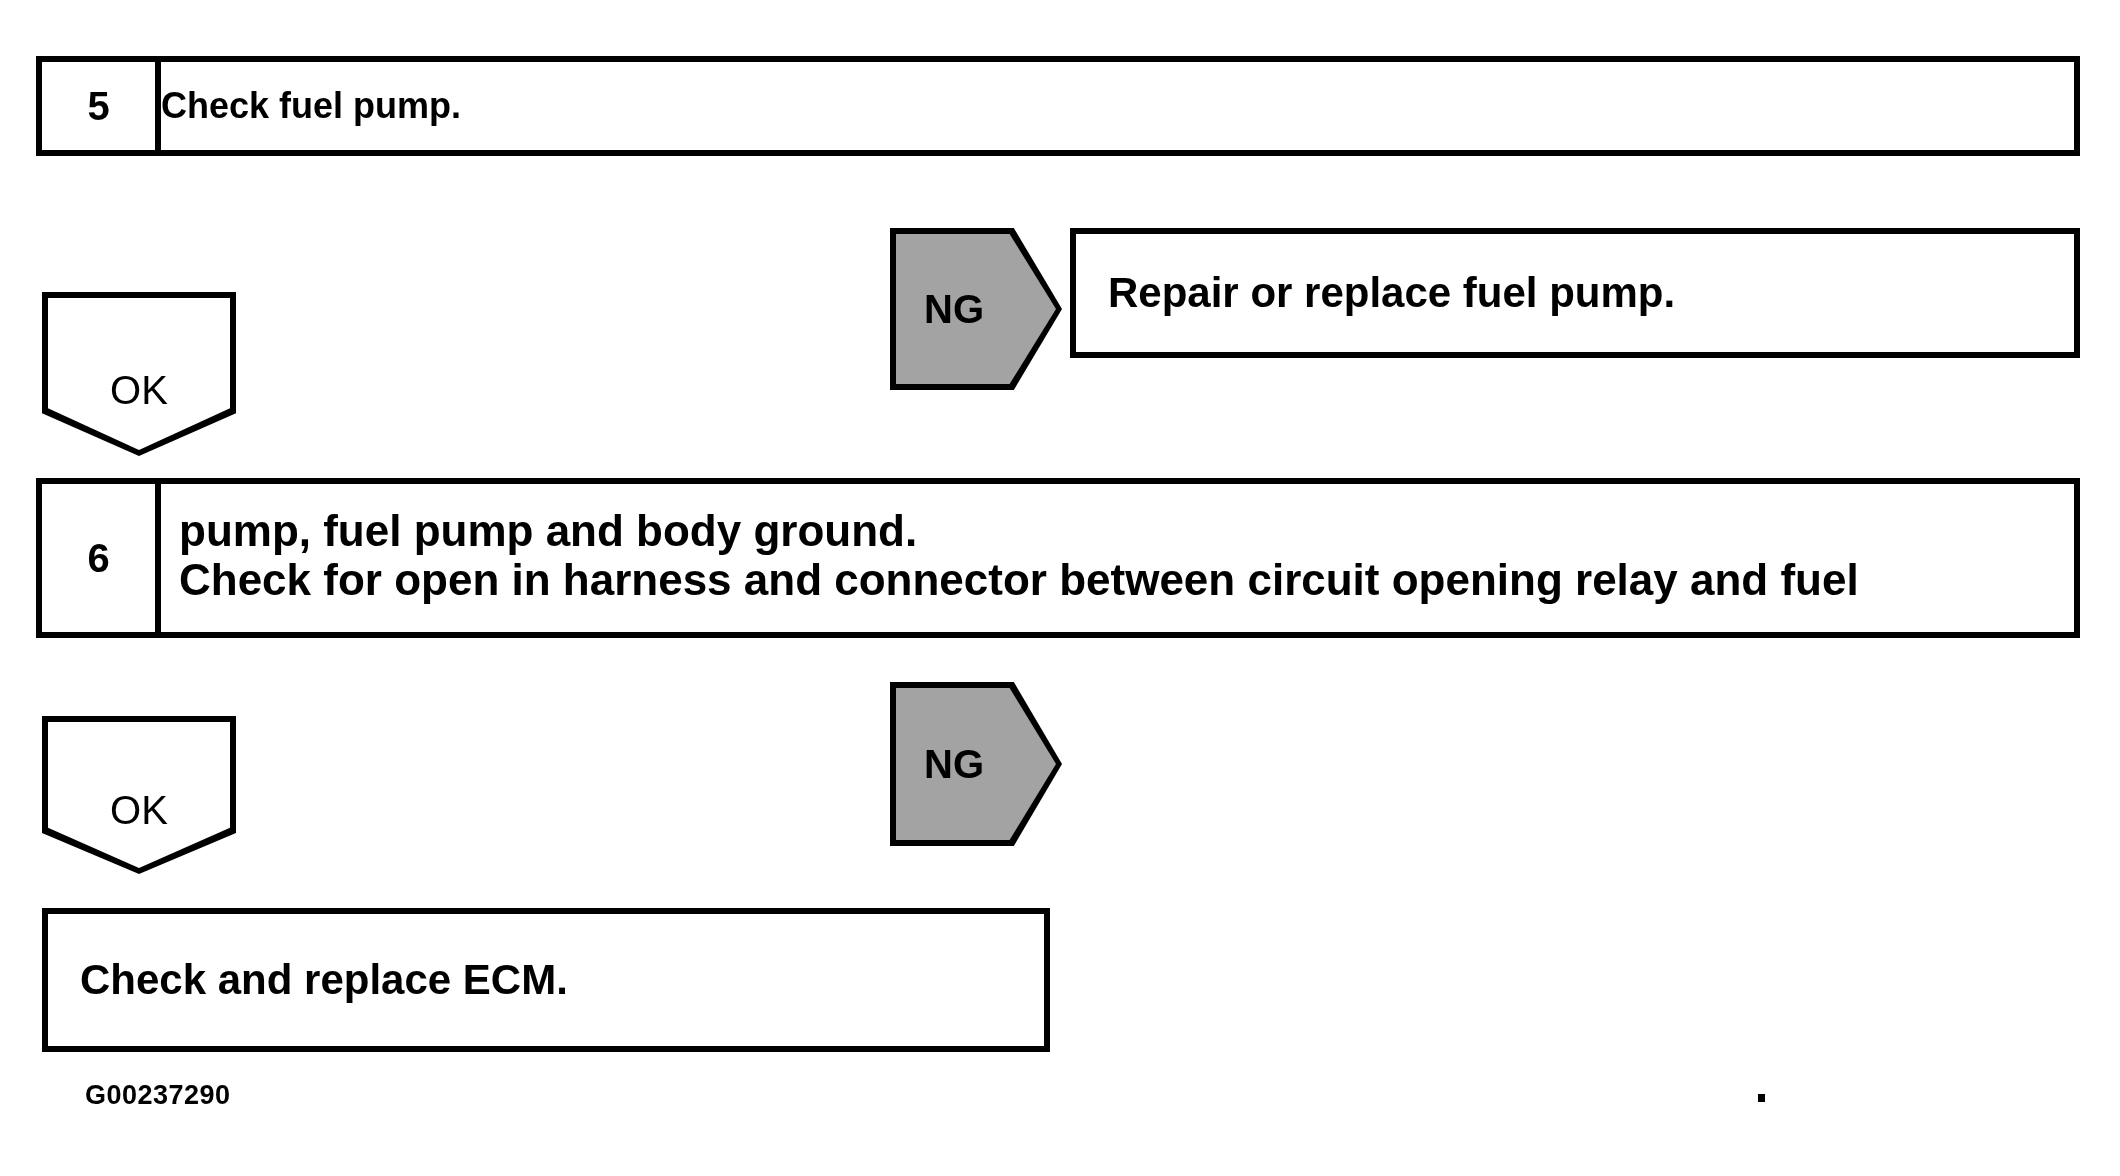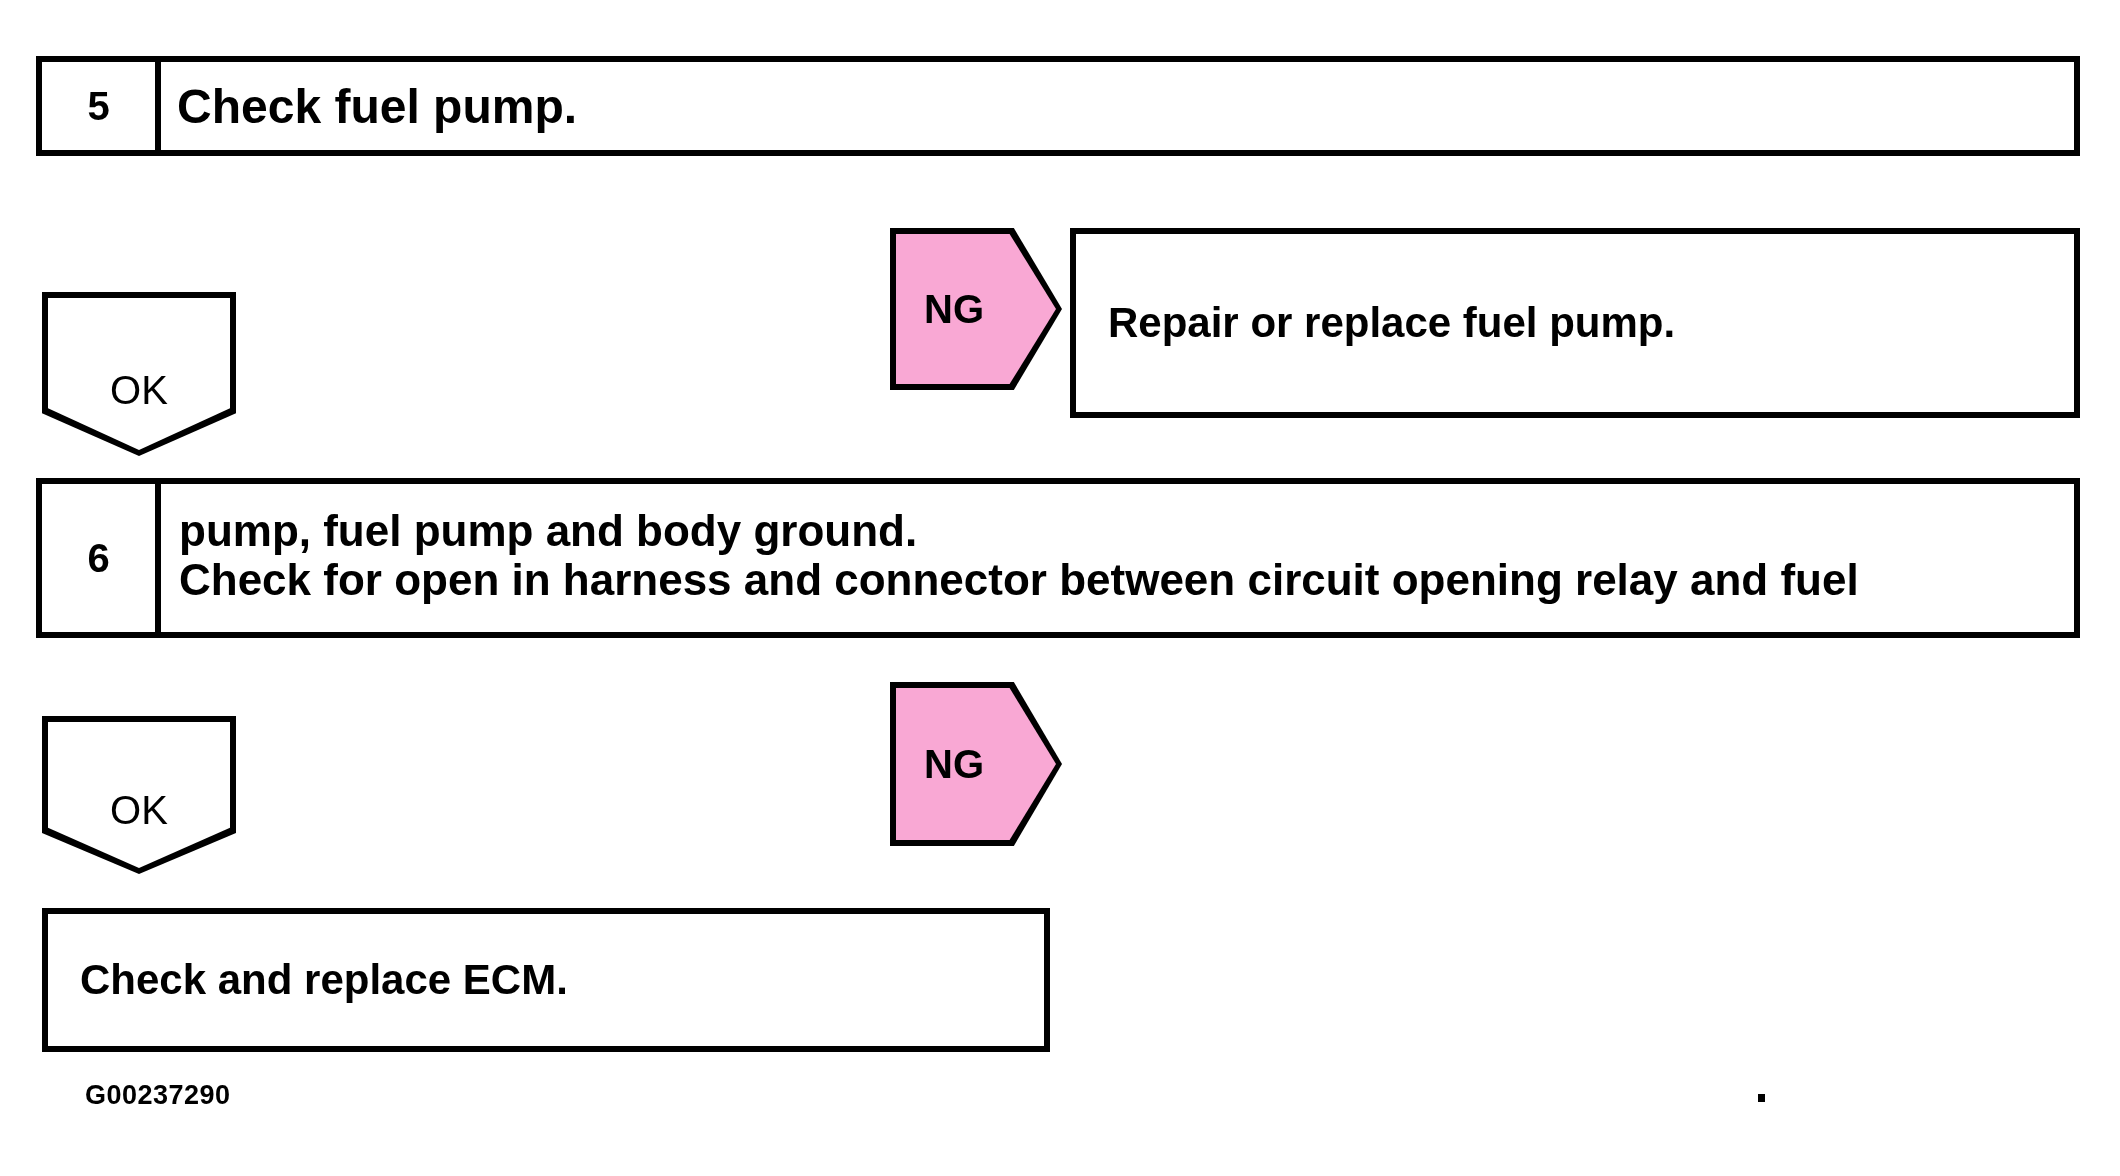--- a/index.html
+++ b/index.html
@@ -80,21 +80,21 @@
 
   
   .ng-shape {
     position: absolute;
     background: #000;
     clip-path: polygon(0% 0%, 72% 0%, 100% 50%, 72% 100%, 0% 100%);
   }
   .ng-shape .inner {
     position: absolute;
     left: 6px; top: 6px; right: 6px; bottom: 6px;
-    background: #f9a8d4;
+    background: #a3a3a3;
     clip-path: polygon(0% 0%, 71% 0%, 100% 50%, 71% 100%, 0% 100%);
     display: flex;
     align-items: center;
     justify-content: flex-start;
   }
   .ng-shape .inner span {
     color: #000;
     font-weight: bold;
     padding-left: 28px;
   }
@@ -115,36 +115,36 @@
 
   .txt-lines { line-height: 1.12; }
 </style>
 </head>
 <body>
 
 <div id="canvas">
 
   <div class="abs step-box" style="left:36px; top:56px; width:2044px; height:100px;">
     <div class="step-num" style="width:113px; font-size:40px;">5</div>
-    <div class="step-body" style="padding-left:16px; font-size:48px;">Check fuel pump.</div>
+    <div class="step-body" style="padding-left:0; font-size:36px;">Check fuel pump.</div>
   </div>
 
   <div class="ok-shape" style="left:42px; top:292px; width:194px; height:164px;">
     <div class="inner">
       <span style="font-size:40px; padding-top:32px;">OK</span>
     </div>
   </div>
 
   <div class="ng-shape" style="left:890px; top:228px; width:172px; height:162px;">
     <div class="inner">
       <span style="font-size:40px;">NG</span>
     </div>
   </div>
 
-  <div class="abs plain-box" style="left:1070px; top:228px; width:1010px; height:190px; padding-left:32px; font-size:42px;align-items:center;">
+  <div class="abs plain-box" style="left:1070px; top:228px; width:1010px; height:130px; padding-left:32px; font-size:42px;align-items:center;">
     <span>Repair or replace fuel pump.</span>
   </div>
 
   <div class="abs step-box" style="left:36px; top:478px; width:2044px; height:160px;">
     <div class="step-num" style="width:113px; font-size:40px;">6</div>
     <div class="step-body txt-lines" style="padding-left:18px; font-size:44px; display:block; padding-top:22px;">
       <div>pump, fuel pump and body ground.</div>
       <div>Check for open in harness and connector between circuit opening relay and fuel</div>
     </div>
   </div>

